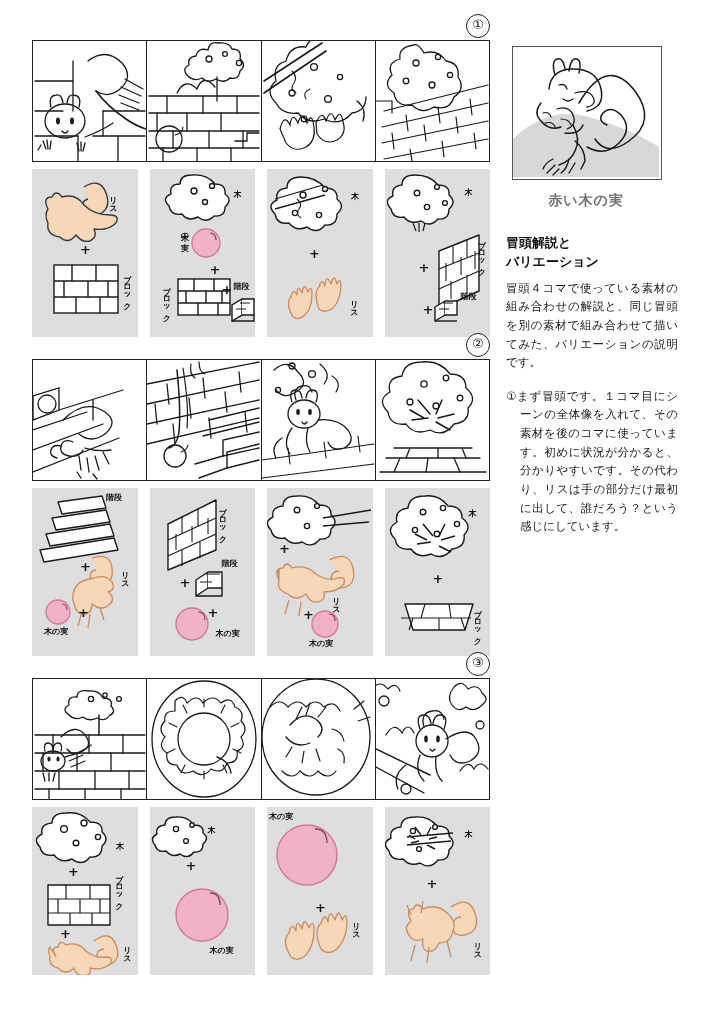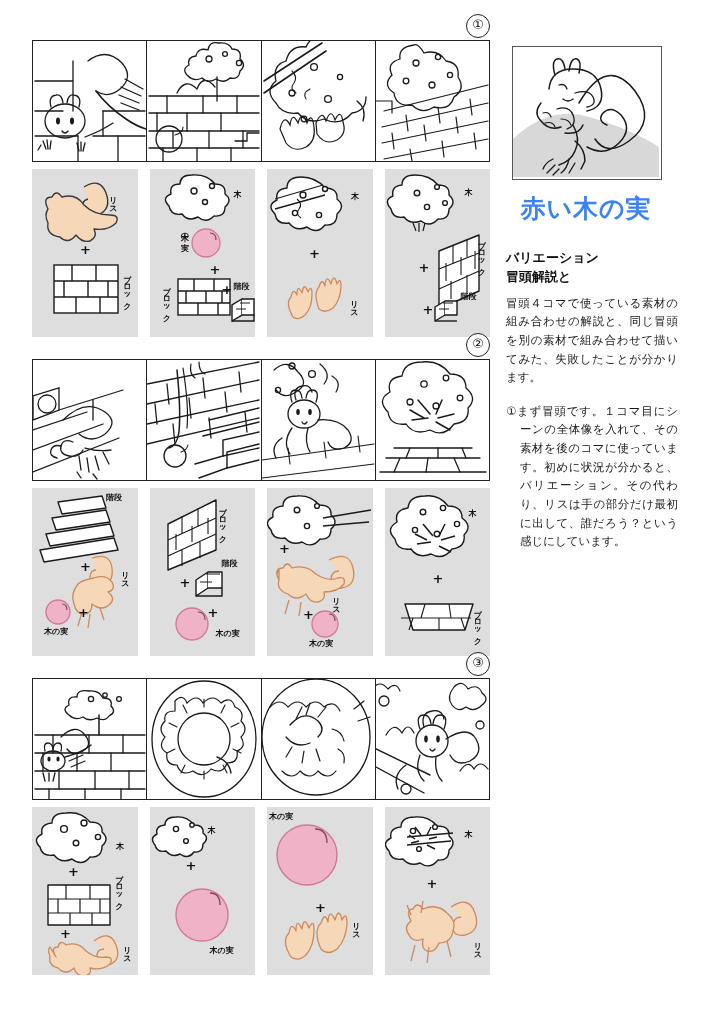--- a/index.html
+++ b/index.html
@@ -49,21 +49,21 @@
   }
 
   
   .right-col{position:absolute;left:506px;top:46px;width:172px;}
   .cover-box{
     width:148px;height:132px;border:1.5px solid #555;background:#fff;
     position:relative;overflow:hidden;margin-left:6px;
   }
   .cover-title{
     margin-top:12px;text-align:center;width:160px;
-    font-size:25px;font-weight:700;color:#3b82f6;letter-spacing:1px;
+    font-size:14px;font-weight:700;color:#737373;letter-spacing:1px;
     font-family:"DejaVu Sans",sans-serif;
   }
   .sec-head{
     margin-top:24px;font-size:13px;font-weight:700;line-height:1.45;
     color:#111;font-family:"DejaVu Sans",sans-serif;
   }
   .sec-body{
     margin-top:7px;font-size:11.5px;line-height:1.62;color:#1a1a1a;
     font-family:"DejaVu Sans",sans-serif;text-align:justify;
   }
@@ -629,22 +629,22 @@
           <path d="M74 100 q18 10 32 -4 q14 -14 2 -28 q-10 -10 -18 -2 q-6 8 4 12"></path>
           <path d="M62 94 q10 8 10 20 l-4 8"></path>
           <path d="M56 112 q-2 10 -8 14 M62 116 l-6 10" stroke-width="1.3"></path>
         </g>
       </svg>
     </div>
 
     <div class="cover-title">赤い木の実</div>
 
     <div class="sec-head">
+      <div>冒頭解説と</div>
       <div>バリエーション</div>
-      <div>冒頭解説と</div>
     </div>
 
-    <div class="sec-body">冒頭４コマで使っている素材の組み合わせの解説と、同じ冒頭を別の素材で組み合わせて描いてみた、失敗したことが分かります。</div>
-
-    <div class="note">①まず冒頭です。１コマ目にシーンの全体像を入れて、その素材を後のコマに使っています。初めに状況が分かると、バリエーション。その代わり、リスは手の部分だけ最初に出して、誰だろう？という感じにしています。</div>
+    <div class="sec-body">冒頭４コマで使っている素材の組み合わせの解説と、同じ冒頭を別の素材で組み合わせて描いてみた、バリエーションの説明です。</div>
+
+    <div class="note">①まず冒頭です。１コマ目にシーンの全体像を入れて、その素材を後のコマに使っています。初めに状況が分かると、分かりやすいです。その代わり、リスは手の部分だけ最初に出して、誰だろう？という感じにしています。</div>
   </div>
 
 </div>
 
 </body></html>

